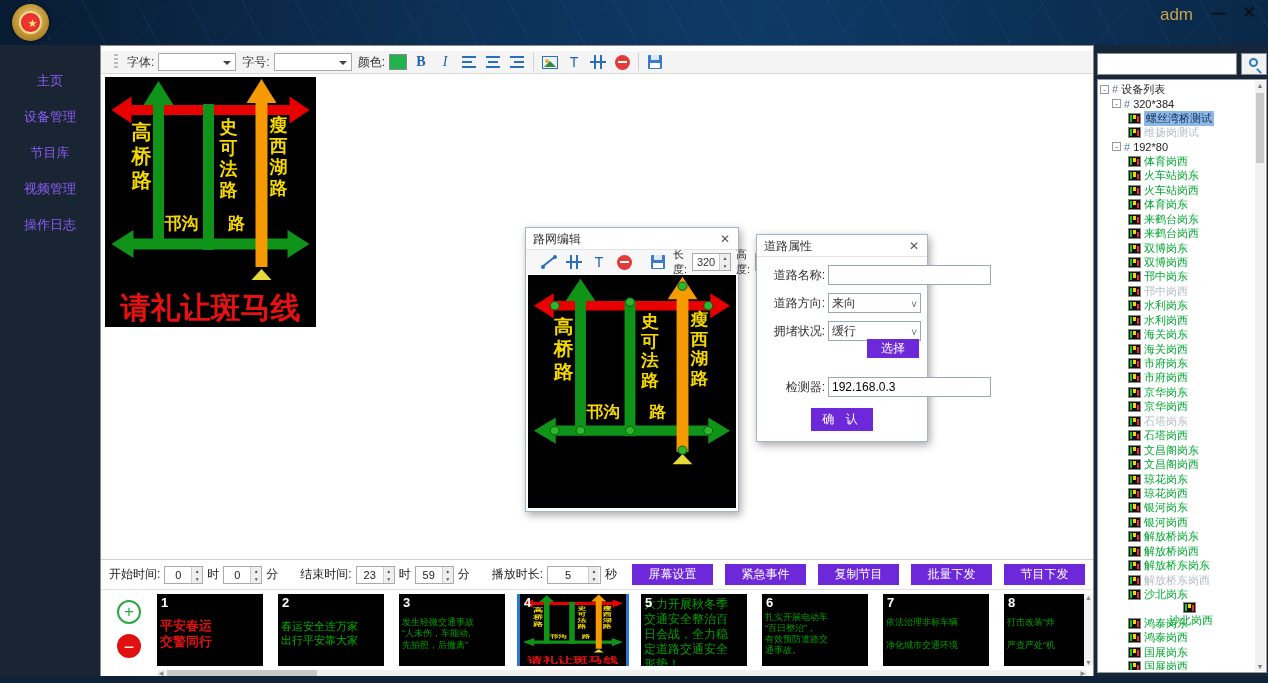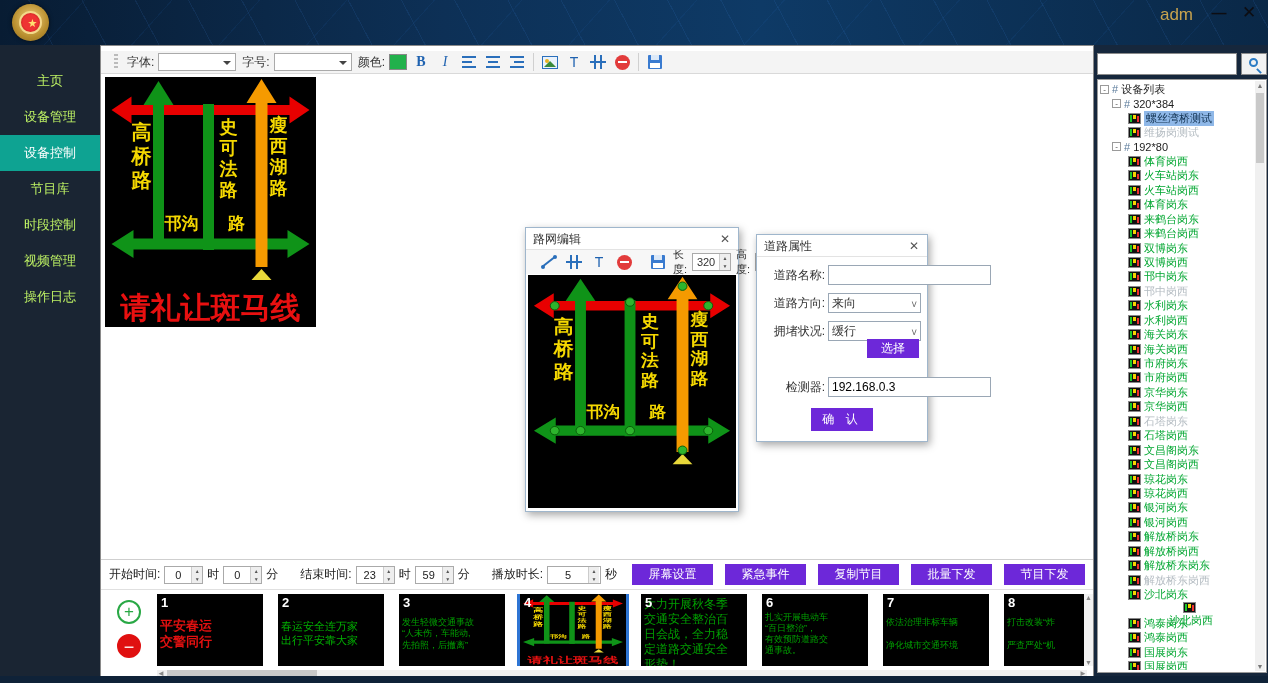--- a/index.html
+++ b/index.html
@@ -23,21 +23,21 @@
     background:radial-gradient(circle,#e33 0 55%, #a11 100%); border:2px solid #f3d98a; }
   .badge .star { position:absolute; left:0; top:3px; width:23px; text-align:center; color:#ffe070; font-size:11px; line-height:14px; }
   .app-title { position:absolute; left:63px; top:12px; color:#d9b962; font-size:18px; font-weight:bold; letter-spacing:2px; text-shadow:1px 1px 2px #000; }
   .user-name { position:absolute; right:75px; top:5px; color:#c8a34e; font-size:17px; }
   .win-btn { position:absolute; top:2px; width:26px; height:22px; color:#0d0d12; font-size:15px; text-align:center; line-height:22px; cursor:pointer; font-weight:bold;}
   .win-min { right:36px; }
   .win-close { right:6px; font-size:17px; }
 
   
   .sidebar { position:absolute; left:0; top:45px; width:100px; height:631px; background:#1a2533; }
-  .side-item { height:36px; line-height:36px; text-align:center; color:#bef264; font-size:13px; cursor:pointer; }
+  .side-item { height:36px; line-height:36px; text-align:center; color:#8b5cf6; font-size:13px; cursor:pointer; }
   .side-item.active { background:#0ea392; color:#fff; }
 
   
   .main { position:absolute; left:100px; top:45px; width:994px; height:631px; background:#fff; border:1px solid #8a8a8a; }
   .toolbar { position:absolute; left:0; top:5px; width:992px; height:23px; background:#f4f4f4; border-bottom:1px solid #d9d9d9;
     display:flex; align-items:center; gap:4px; padding-left:10px; font-size:12px; color:#333; }
   .grip { width:4px; height:16px; margin:0 3px;
     background:repeating-linear-gradient(#bbb 0 2px, transparent 2px 4px); }
   .tb-label { margin-left:2px; }
   .combo { width:78px; height:18px; background:#fff; border:1px solid #aaa; position:relative; cursor:pointer; }
@@ -163,23 +163,21 @@
     </div>
     <div class="user-name">adm</div>
     <div class="win-btn win-min">—</div>
     <div class="win-btn win-close">✕</div>
   </div>
 
   <nav class="sidebar" id="sidebar">
       <div style="height:18px"></div>
       <div class="side-item">主页</div>
       <div class="side-item">设备管理</div>
-      <div class="side-item active">设备控制</div>
       <div class="side-item">节目库</div>
-      <div class="side-item">时段控制</div>
       <div class="side-item">视频管理</div>
       <div class="side-item">操作日志</div>
     </nav>
 
   <main class="main">
 
     <div class="toolbar">
       <div class="grip"></div>
       <span class="tb-label">字体:</span>
       <div class="combo">

